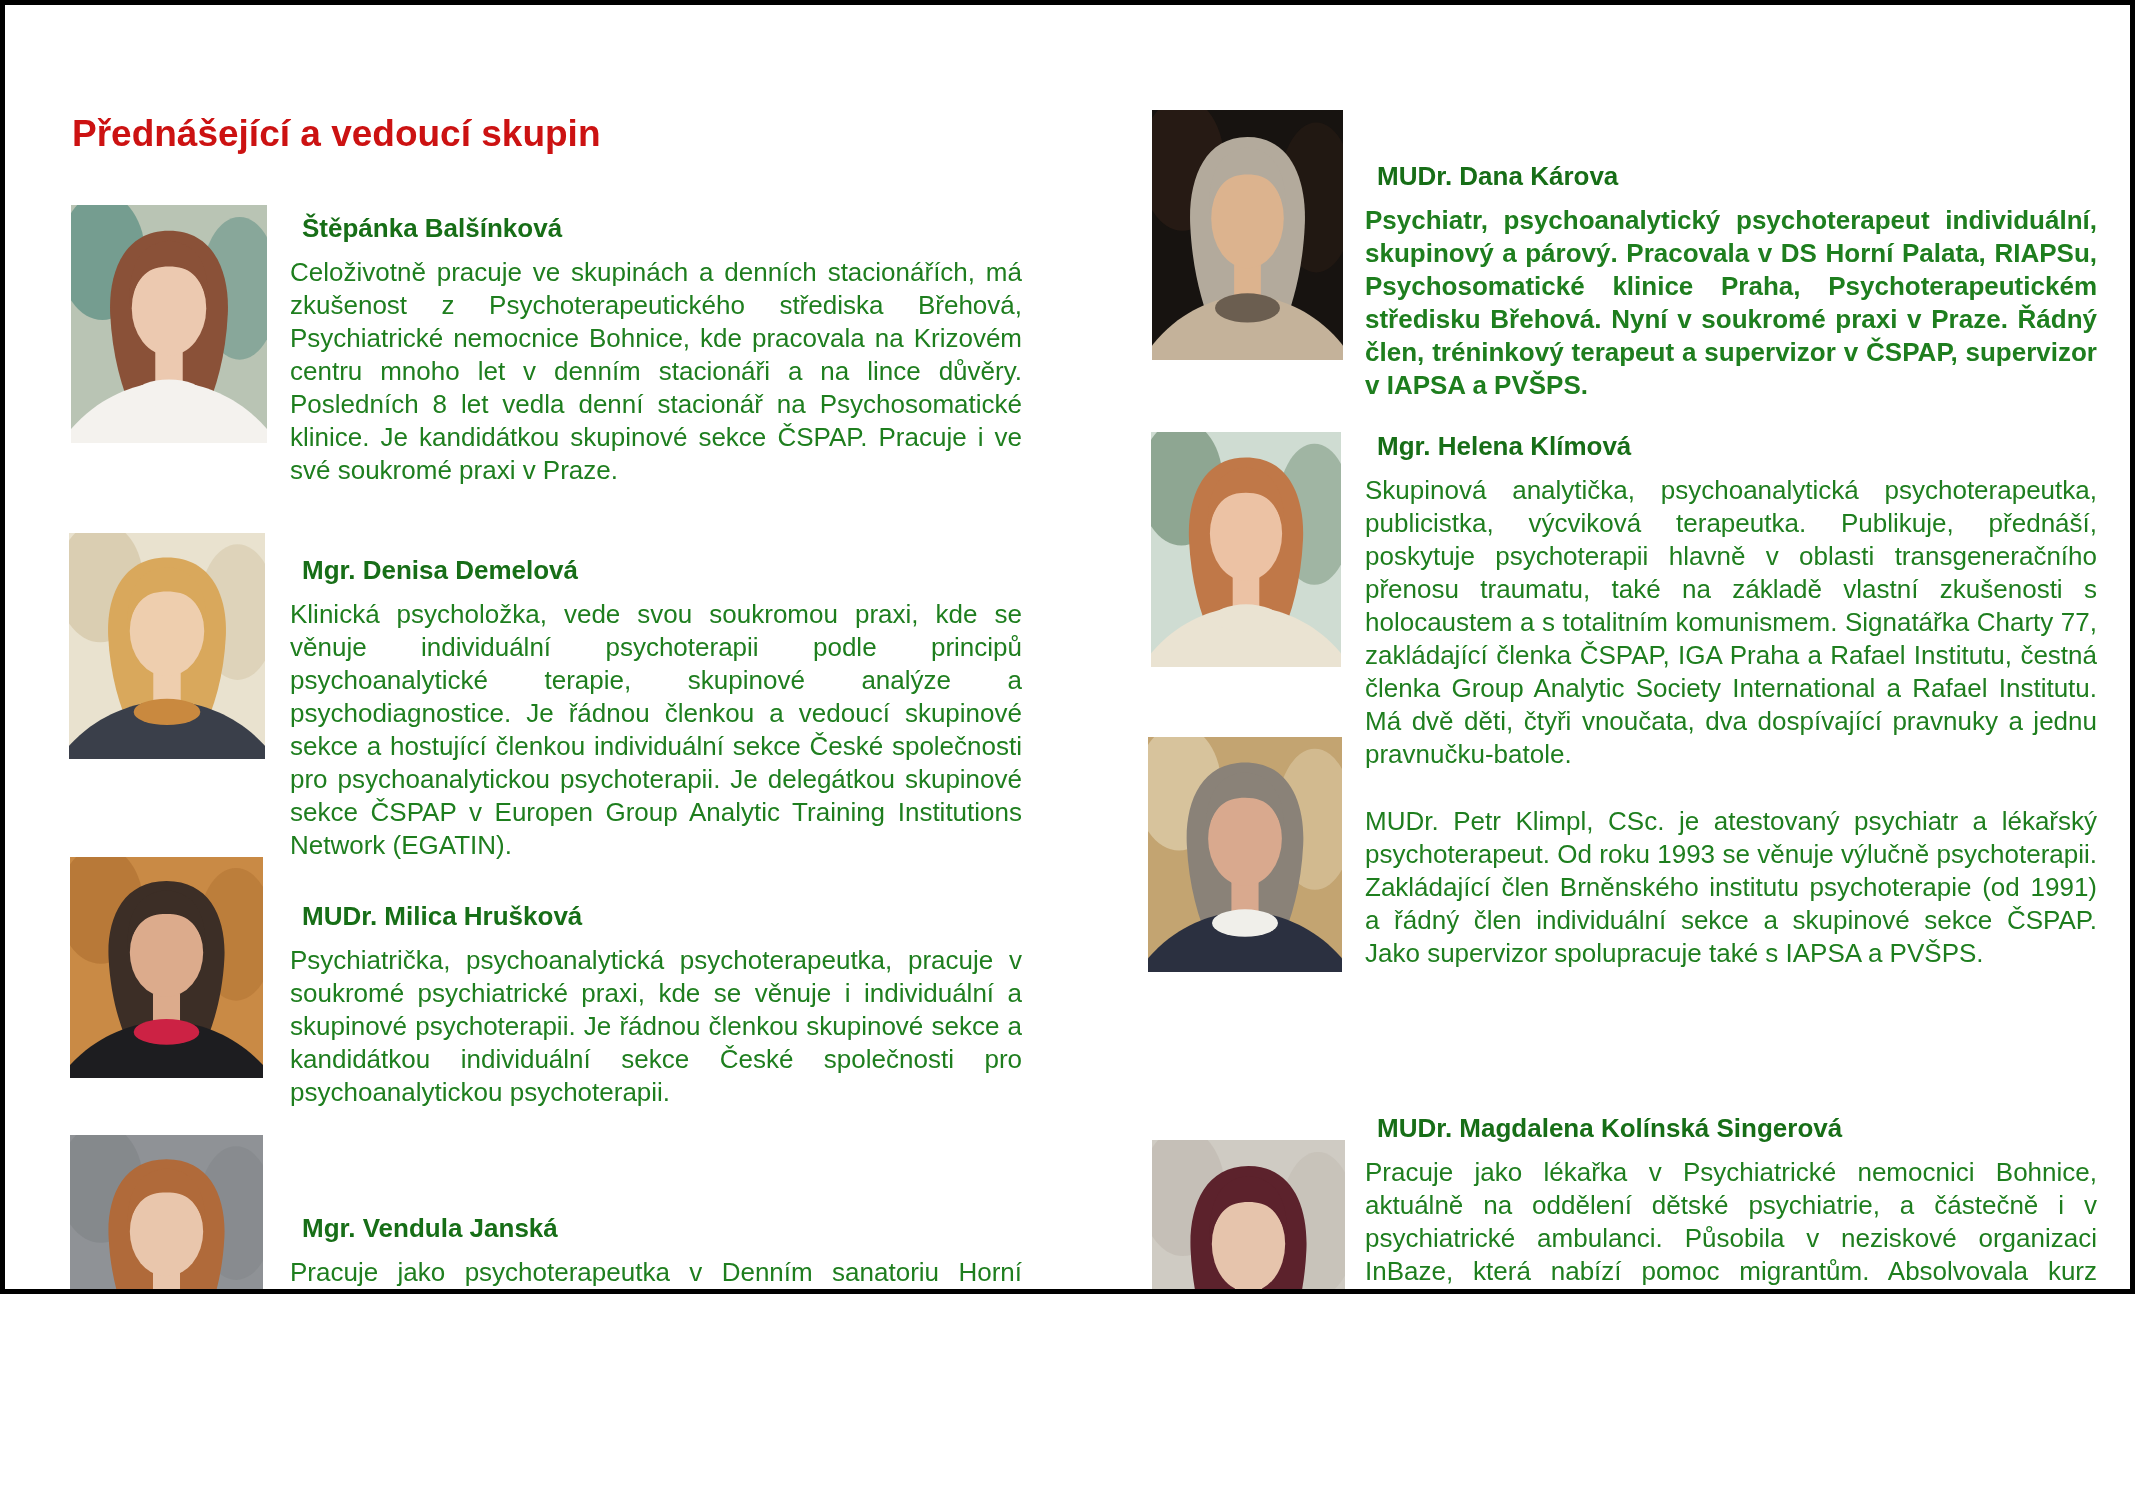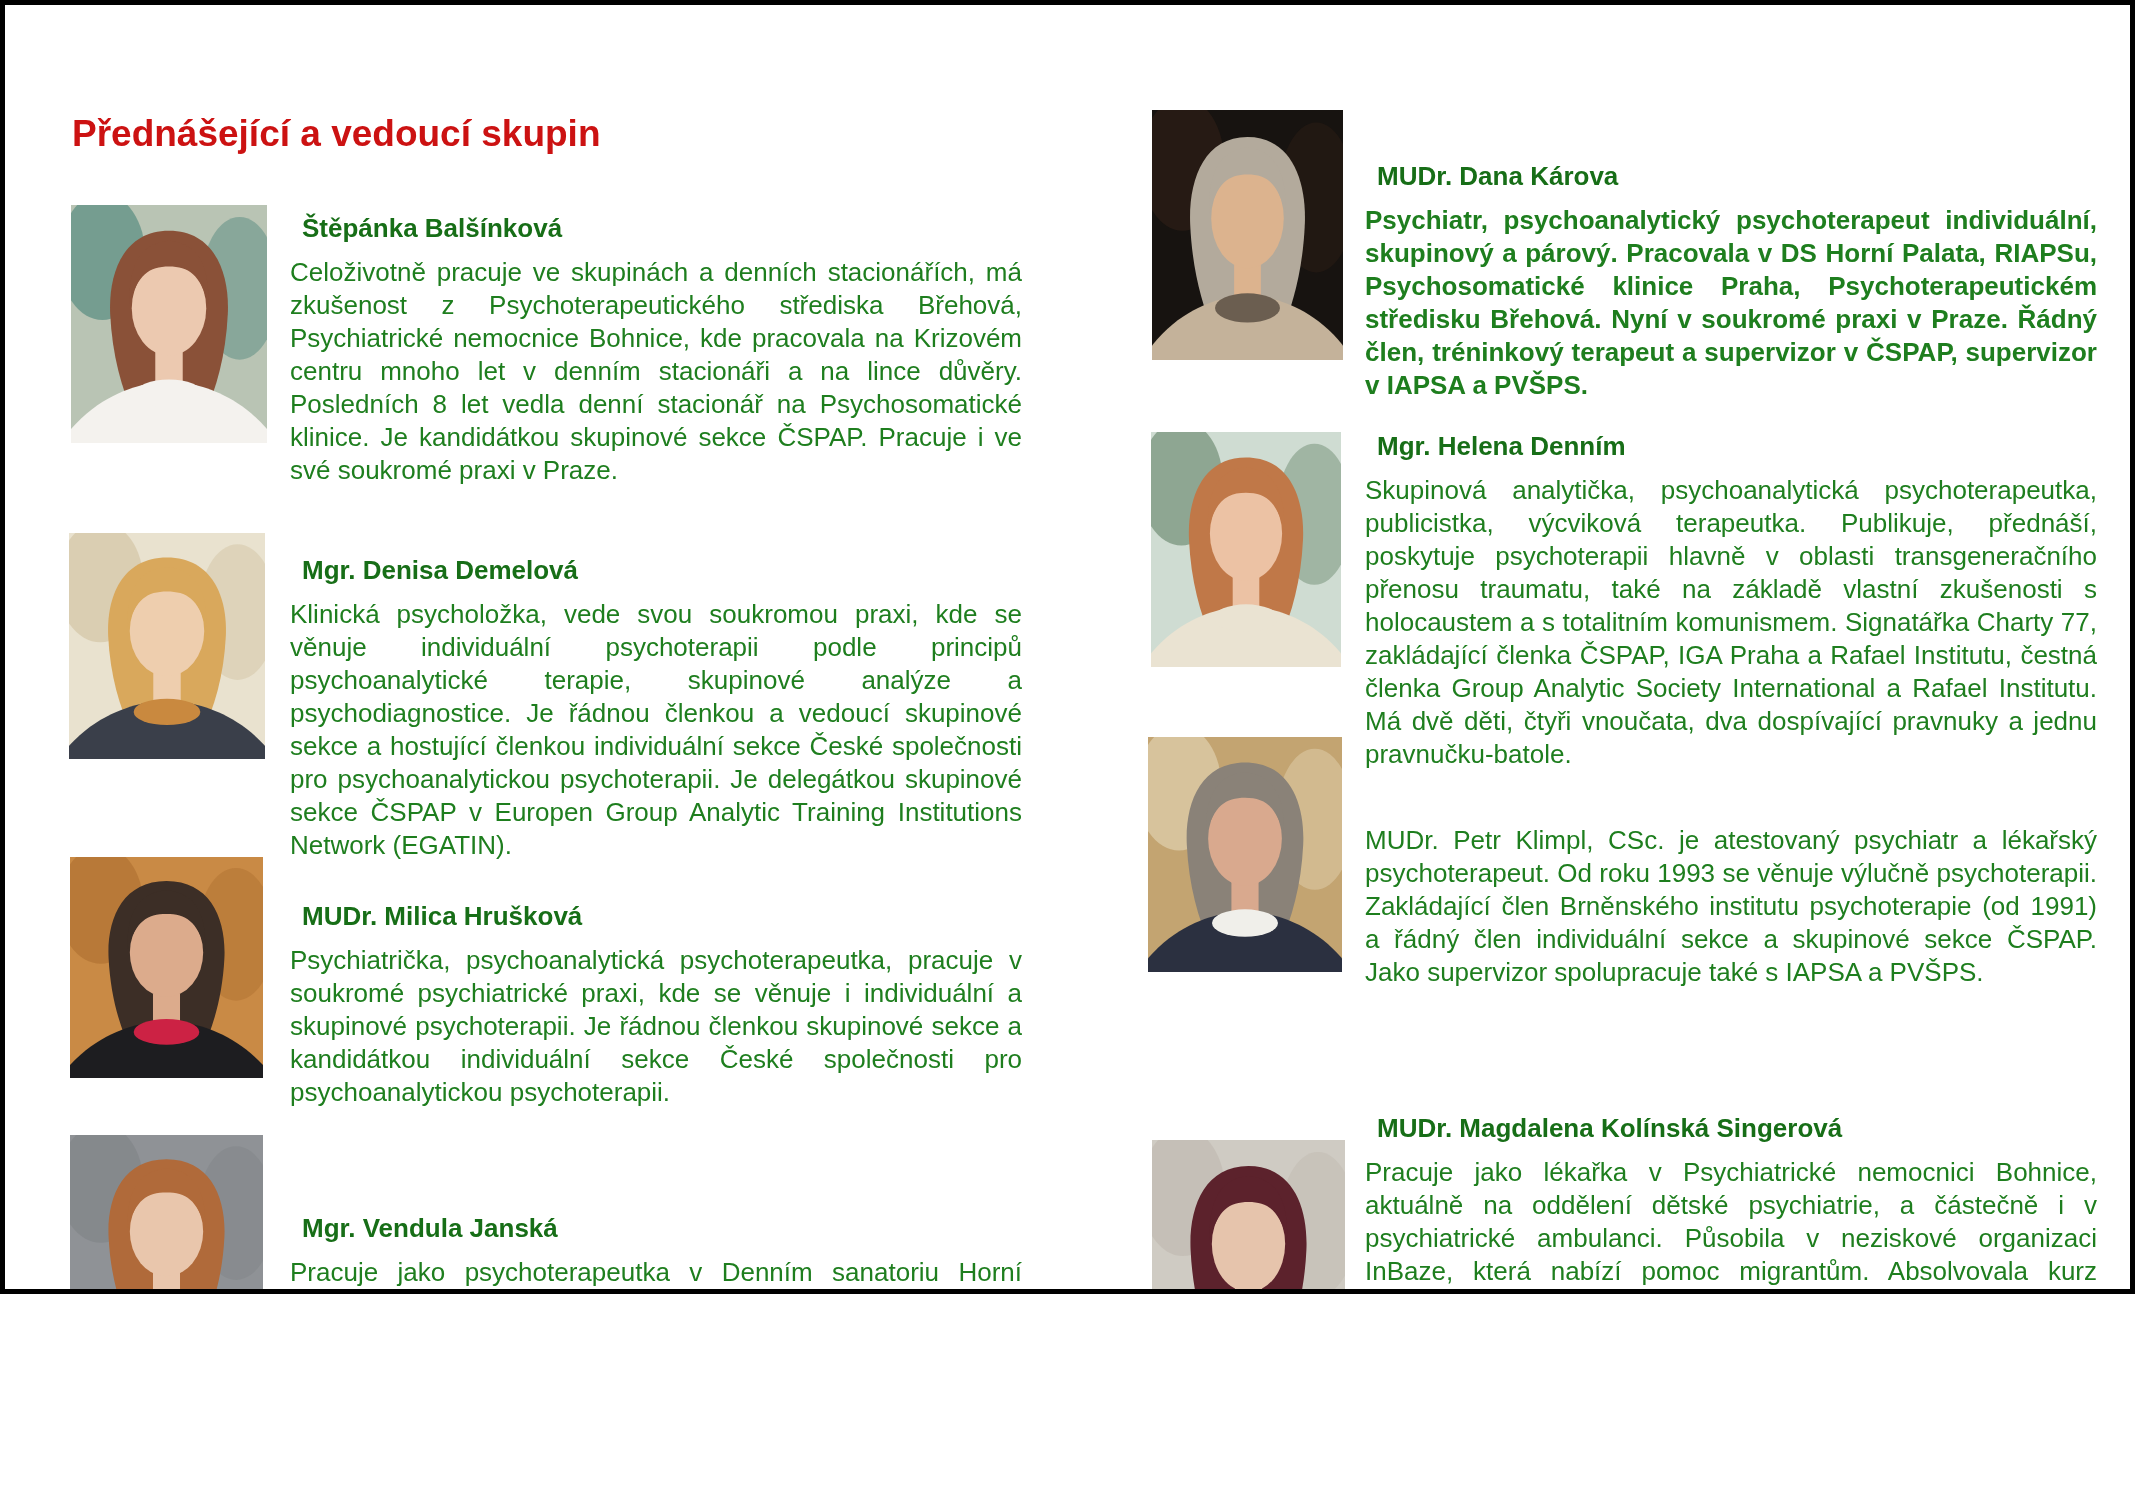--- a/index.html
+++ b/index.html
@@ -163,41 +163,41 @@
           <ellipse class="p-blob" cx="86" cy="42" rx="20" ry="36" opacity="0.4"></ellipse>
           <path class="p-hair" d="M50,13 C27,13 19,34 20,55 C21,76 26,93 32,106 L68,106 C74,93 79,76 80,55 C81,34 73,13 50,13 Z"></path>
           <rect class="p-skin" x="43" y="74" width="14" height="16"></rect>
           <path class="p-top" d="M0,120 L0,113 C14,97 30,92 40,90 L60,90 C70,92 86,97 100,113 L100,120 Z"></path>
           <ellipse class="p-acc" cx="50" cy="95" rx="17" ry="7"></ellipse>
           <ellipse class="p-skin" cx="50" cy="52" rx="19" ry="24"></ellipse>
           <path class="p-hair" d="M30,50 C29,27 38,19 50,18 C62,19 71,27 70,50 C66,35 60,31 50,31 C40,31 34,35 30,50 Z"></path>
         </svg>
       </figure>
     <div class="info" style="left:1360px;top:414px;position:absolute;">
-      <h2 class="pname">Mgr. Helena Denním</h2>
+      <h2 class="pname">Mgr. Helena Klímová</h2>
       <p class="pbio" style="margin-top:7px;">Skupinová analytička, psychoanalytická psychoterapeutka, publicistka, výcviková terapeutka. Publikuje, přednáší, poskytuje psychoterapii hlavně v oblasti transgeneračního přenosu traumatu, také na základě vlastní zkušenosti s holocaustem a s totalitním komunismem. Signatářka Charty 77, zakládající členka ČSPAP, IGA Praha a Rafael Institutu, čestná členka Group Analytic Society International a Rafael Institutu. Má dvě děti, čtyři vnoučata, dva dospívající pravnuky a jednu pravnučku-batole.</p>
     </div>
   </section>
 
   <section class="profile">
     <figure class="photo" style="left: 1143px; top: 732px; width: 194px; height: 235px; --p-bg: #c3a471; --p-bg2: #e8dcbf; --p-hair: #8a8278; --p-skin: #d9a98e; --p-top: #2b3040; --p-acc: #f0efea;">
         <svg viewBox="0 0 100 120" preserveAspectRatio="none">
           <rect class="p-bg" x="0" y="0" width="100" height="120"></rect>
           <ellipse class="p-blob" cx="16" cy="26" rx="22" ry="32" opacity="0.55"></ellipse>
           <ellipse class="p-blob" cx="86" cy="42" rx="20" ry="36" opacity="0.4"></ellipse>
           <path class="p-hair" d="M50,13 C27,13 19,34 20,55 C21,76 26,93 32,106 L68,106 C74,93 79,76 80,55 C81,34 73,13 50,13 Z"></path>
           <rect class="p-skin" x="43" y="74" width="14" height="16"></rect>
           <path class="p-top" d="M0,120 L0,113 C14,97 30,92 40,90 L60,90 C70,92 86,97 100,113 L100,120 Z"></path>
           <ellipse class="p-acc" cx="50" cy="95" rx="17" ry="7"></ellipse>
           <ellipse class="p-skin" cx="50" cy="52" rx="19" ry="24"></ellipse>
           <path class="p-hair" d="M30,50 C29,27 38,19 50,18 C62,19 71,27 70,50 C66,35 60,31 50,31 C40,31 34,35 30,50 Z"></path>
         </svg>
       </figure>
     <div class="info" style="left:1360px;top:796px;position:absolute;">
-      <p class="pbio" style="margin-top:23px;">MUDr. Petr Klimpl, CSc. je atestovaný psychiatr a lékařský psychoterapeut. Od roku 1993 se věnuje výlučně psychoterapii. Zakládající člen Brněnského institutu psychoterapie (od 1991) a řádný člen individuální sekce a skupinové sekce ČSPAP. Jako supervizor spolupracuje také s IAPSA a PVŠPS.</p>
+      <p class="pbio" style="margin-top:4px;">MUDr. Petr Klimpl, CSc. je atestovaný psychiatr a lékařský psychoterapeut. Od roku 1993 se věnuje výlučně psychoterapii. Zakládající člen Brněnského institutu psychoterapie (od 1991) a řádný člen individuální sekce a skupinové sekce ČSPAP. Jako supervizor spolupracuje také s IAPSA a PVŠPS.</p>
     </div>
   </section>
 
   <section class="profile">
     <figure class="photo" style="left: 1147px; top: 1135px; width: 193px; height: 240px; --p-bg: #cfcbc3; --p-bg2: #bdb7ad; --p-hair: #5c222c; --p-skin: #e6c4ac; --p-top: #1b1b1d; --p-acc: #b8455a;">
         <svg viewBox="0 0 100 120" preserveAspectRatio="none">
           <rect class="p-bg" x="0" y="0" width="100" height="120"></rect>
           <ellipse class="p-blob" cx="16" cy="26" rx="22" ry="32" opacity="0.55"></ellipse>
           <ellipse class="p-blob" cx="86" cy="42" rx="20" ry="36" opacity="0.4"></ellipse>
           <path class="p-hair" d="M50,13 C27,13 19,34 20,55 C21,76 26,93 32,106 L68,106 C74,93 79,76 80,55 C81,34 73,13 50,13 Z"></path>

